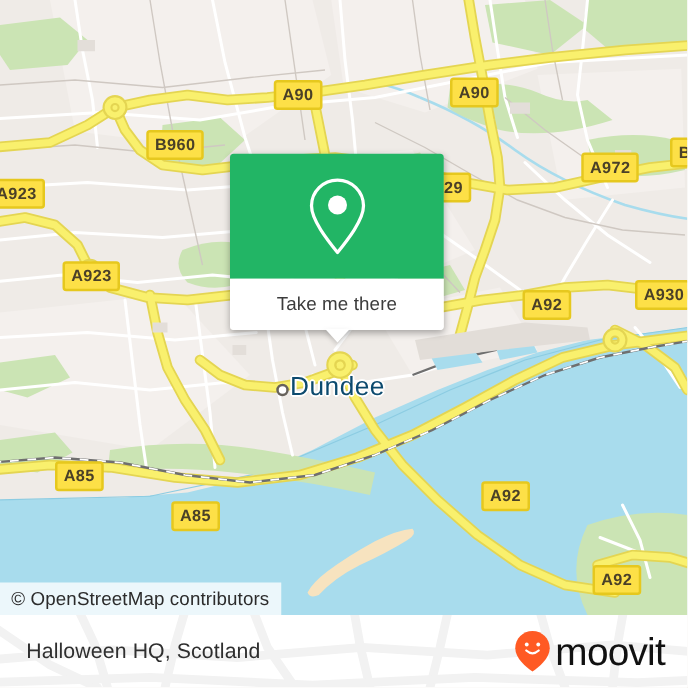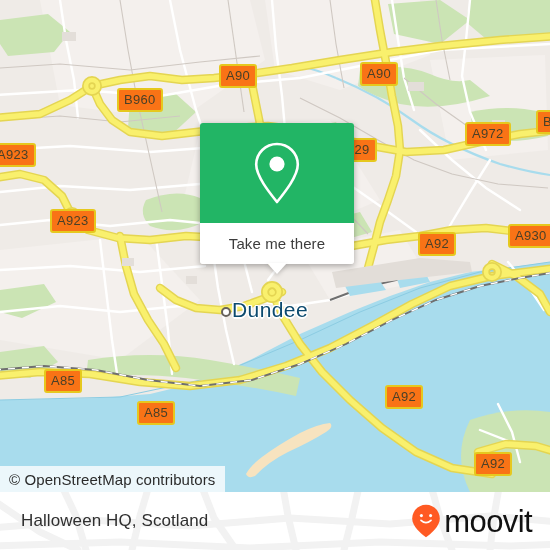--- a/index.html
+++ b/index.html
@@ -33,26 +33,26 @@
     position: absolute;
     left: 0; top: 0;
     width: 550px;
     height: 492px;
     display: block;
   }
 
   
   .shield {
     position: absolute;
-    background: #f97316;
+    background: #fde047;
     border: 2px solid #e6c81e;
     border-radius: 3px;
     color: #4a4028;
     font-size: 13px;
-    font-weight: normal;
+    font-weight: bold;
     line-height: 1;
     padding: 3px 5px 4px 5px;
     letter-spacing: 0.3px;
     white-space: nowrap;
     font-family: "Liberation Sans", sans-serif;
   }
 
   
   #city-label {
     position: absolute;
@@ -75,23 +75,23 @@
     width: 6px;
     height: 6px;
     border: 2px solid #67625c;
     border-radius: 50%;
     background: #ffffff;
   }
 
   
   #popup {
     position: absolute;
-    left: 200px;
+    left: 184px;
     top: 123px;
-    width: 154px;
+    width: 171px;
     border-radius: 3px;
     box-shadow: 0 2px 6px rgba(0,0,0,.32);
     overflow: visible;
   }
   #popup-top {
     height: 100px;
     background: #22b565;
     border-radius: 3px 3px 0 0;
     display: flex;
     align-items: center;
@@ -357,21 +357,21 @@
           <rect x="186" y="276" width="11" height="8"></rect>
         </g>
       </g>
     </svg>
 
     <div id="city-dot"></div>
     <div id="city-label">Dundee</div>
 
     <div class="shield" style="left:219px;top:64px">A90</div>
     <div class="shield" style="left:360px;top:62px">A90</div>
-    <div class="shield" style="left:117px;top:88px">B960</div>
+    <div class="shield" style="left:117px;top:104px">B960</div>
     <div class="shield" style="left:465px;top:122px">A972</div>
     <div class="shield" style="left:331px;top:138px">B929</div>
     <div class="shield" style="left:536px;top:110px">B9</div>
     <div class="shield" style="left:-10px;top:143px">A923</div>
     <div class="shield" style="left:50px;top:209px">A923</div>
     <div class="shield" style="left:418px;top:232px">A92</div>
     <div class="shield" style="left:508px;top:224px">A930</div>
     <div class="shield" style="left:44px;top:369px">A85</div>
     <div class="shield" style="left:137px;top:401px">A85</div>
     <div class="shield" style="left:385px;top:385px">A92</div>

